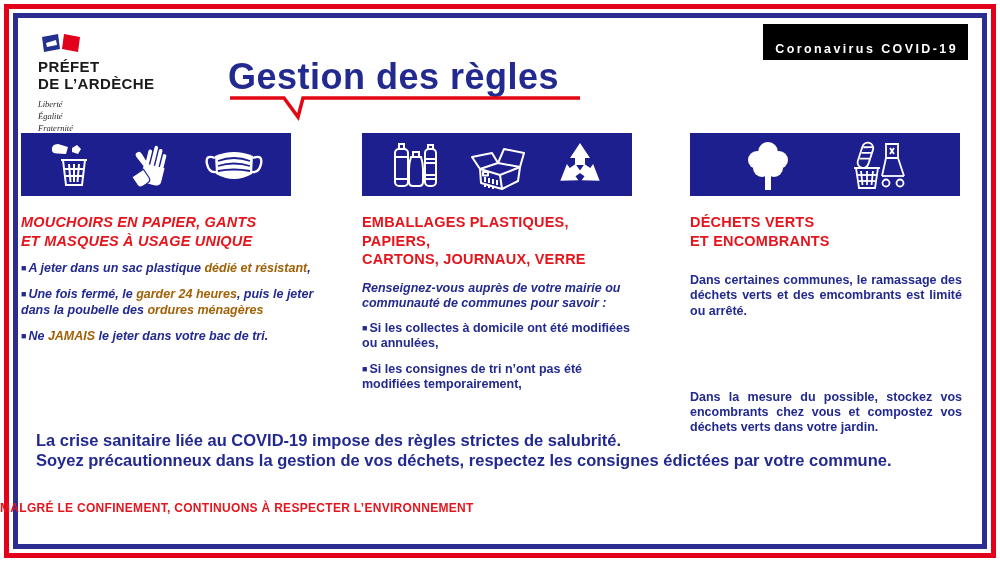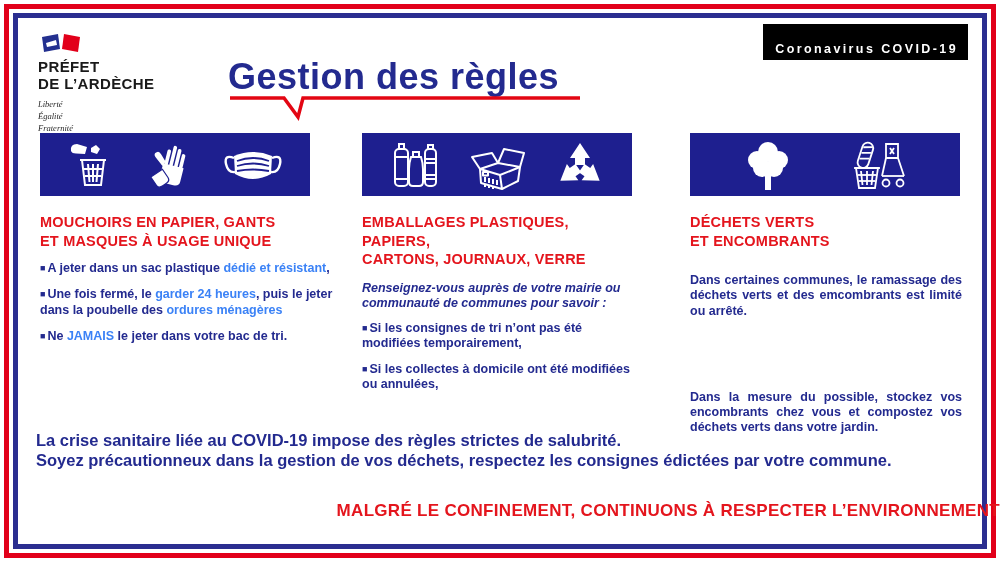--- a/index.html
+++ b/index.html
@@ -28,55 +28,55 @@
   }
 
   .title {
     position:absolute; left:228px; top:56px;
     color:#232a8f; font-size:36px; font-weight:bold; letter-spacing:.5px;
   }
   .title-underline { position:absolute; left:228px; top:95px; }
 
   
   .col { position:absolute; top:133px; width:270px; }
-  .col1 { left:40px; }
+  .col1 { left:21px;font-style:italic; }
   .col2 { left:362px; }
   .col3 { left:690px; }
 
   .banner {
     height:63px; background:#1e1f8f;
     display:flex; align-items:center; justify-content:space-evenly;
   }
   .banner svg { display:block; }
 
   .col-heading {
     margin-top:17px;
     color:#e4151d; font-weight:bold; font-size:14.5px; line-height:1.28; letter-spacing:.2px;
   }
   .col-heading span { display:block; }
 
   .blue-text { color:#232a8f; font-weight:bold; font-size:12.5px; line-height:1.22; }
-  .red { color:#3b82f6; }
+  .red { color:#a16207; }
 
   .bullet { margin-top:11px; width:298px; }
   .bullet .sq { font-size:9px; margin-right:2px; position:relative; top:-1px; }
   .col2 .bullet { width:278px; margin-top:10px; }
   .col2 .intro { margin-top:12px; width:278px;font-style:italic; }
 
   .col3 .para { margin-top:23px; width:272px; text-align:justify; }
   .col3 .para.second { margin-top:71px; }
 
   
   .footer {
     position:absolute; left:36px; top:430px; width:935px;
     color:#232a8f; font-weight:bold; font-size:16.5px; line-height:1.24;
   }
   .tagline {
-    position:absolute; left:0; top:501px; width:1000px; text-align:right;
-    color:#e4151d; font-weight:bold; font-size:17px; letter-spacing:.3px;
+    position:absolute; left:0; top:501px; width:1000px; text-align:left;
+    color:#e4151d; font-weight:bold; font-size:12px; letter-spacing:.3px;
   }
 </style>
 </head>
 <body>
 
 <div class="frame-red"></div>
 <div class="frame-blue"></div>
 
 <div class="logo">
   <svg class="flag" width="42" height="20" viewBox="0 0 42 20">
@@ -200,24 +200,24 @@
         <path d="M26 4 L36 19 L31 19 L31 26 L21 26 L21 19 L16 19 Z" transform="rotate(-125 26 28)"></path>
       </g>
     </svg>
   </div>
   <div class="col-heading">
     <span>EMBALLAGES PLASTIQUES, PAPIERS,</span>
     <span>CARTONS, JOURNAUX, VERRE</span>
   </div>
   <div class="blue-text intro">Renseignez-vous auprès de votre mairie ou communauté de communes pour savoir :</div>
   <div class="blue-text bullet">
+    <span class="sq">■</span><span>Si les collectes à domicile ont été modifiées ou annulées,</span>
+  </div>
+  <div class="blue-text bullet">
     <span class="sq">■</span><span>Si les consignes de tri n’ont pas été modifiées temporairement,</span>
-  </div>
-  <div class="blue-text bullet">
-    <span class="sq">■</span><span>Si les collectes à domicile ont été modifiées ou annulées,</span>
   </div>
 </div>
 
 <div class="col col3">
   <div class="banner">
     <svg width="56" height="54" viewBox="0 0 56 54">
       <g fill="#fff">
         <circle cx="28" cy="14" r="10"></circle>
         <circle cx="17" cy="22" r="9"></circle>
         <circle cx="39" cy="22" r="9"></circle>

